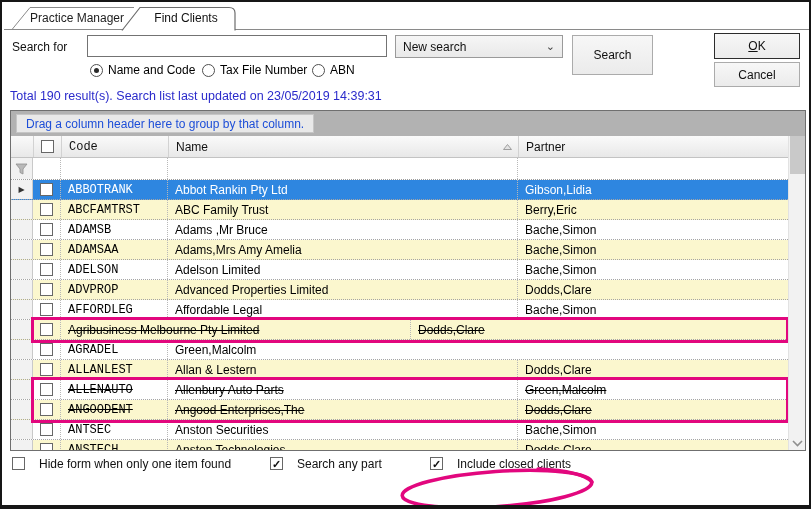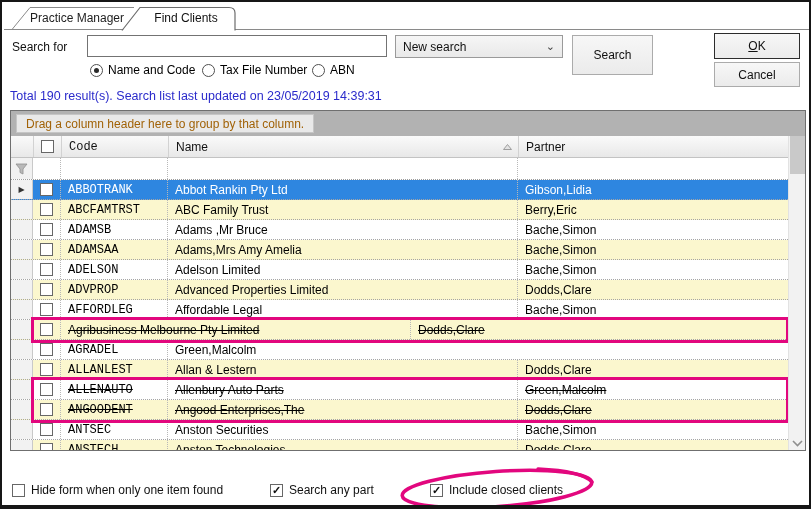--- a/index.html
+++ b/index.html
@@ -40,21 +40,21 @@
   
   .radio { position:absolute; top:61px; display:flex; align-items:center; gap:5px; font-size:12px; }
   .radio-circle { width:13px; height:13px; border:1px solid #4f4f4f; border-radius:50%; background:#fff; position:relative; flex:0 0 auto; }
   .radio-circle.sel::after { content:""; position:absolute; inset:3px; border-radius:50%; background:#2a2a2a; }
 
   #status { position:absolute; left:8px; top:87px; font-size:12.5px; color:var(--blue,#2b2bcb); }
 
   
   #grid { position:absolute; left:8px; top:108px; width:796px; height:341px; border:1px solid #6f6f6f; background:#fff; }
   #group-panel { height:25px; background:#b2b2b2; display:flex; align-items:center; padding-left:5px; }
-  #group-hint { height:19px; background:#e9e9e9; border:1px solid #c6c6c6; color:#a16207; font-size:12px; display:flex; align-items:center; padding:0 9px; }
+  #group-hint { height:19px; background:#e9e9e9; border:1px solid #c6c6c6; color:#1d4ed8; font-size:12px; display:flex; align-items:center; padding:0 9px; }
 
   #grid-main { position:absolute; left:0; top:25px; right:17px; bottom:0; overflow:hidden; }
   #header-row { height:22px; display:flex; background:linear-gradient(#fafafa,#e8e8e8); border-bottom:1px solid #c3c3c3; }
   .hcell { display:flex; align-items:center; font-size:12px; color:#111; padding-left:7px; border-left:1px solid #d2d2d2; position:relative; }
   .hcell:first-child { border-left:none; }
   .col-ind { width:22px; padding-left:0; justify-content:center; }
   .col-cb  { width:28px; padding-left:0; justify-content:center; }
   .col-code { width:107px;font-family:Liberation Mono, monospace; }
   .col-name { width:350px; }
   .col-partner { flex:1; }
@@ -78,21 +78,21 @@
     display:flex; align-items:center; justify-content:center;
     font-size:11px; line-height:10px; color:#101010; font-weight:bold; flex:0 0 auto; }
 
   .pink-box { position:absolute; left:20px; width:758px; border:3px solid var(--magenta,#e2077e); pointer-events:none; }
 
   #vscroll { position:absolute; top:25px; right:0; bottom:0; width:17px; background:#f2f2f2; border-left:1px solid #e2e2e2; }
   #vthumb { position:absolute; top:0; left:1px; right:0; height:38px; background:#c9c9c9; }
   #vchev { position:absolute; bottom:3px; left:3px; }
 
   
-  .footer-cb { position:absolute; top:481px; display:flex; align-items:center; gap:6px; font-size:12px; color:#111; }
+  .footer-cb { position:absolute; top:455px; display:flex; gap:14px; font-size:12px; color:#111; }
   #annot { position:absolute; left:394px; top:463px; pointer-events:none; }
 </style>
 </head>
 <body>
 
 <div id="win">
 
   <svg id="tabbar" width="811" height="30">
     <path d="M10,27.5 L28,5.5 H233 V27.5 Z" fill="#ffffff" stroke="none"></path>
     <path d="M10,27.5 L28,5.5 H132" fill="none" stroke="#8a8a8a" stroke-width="1"></path>

